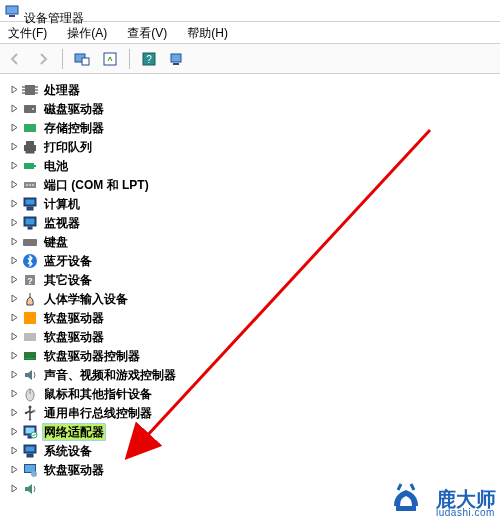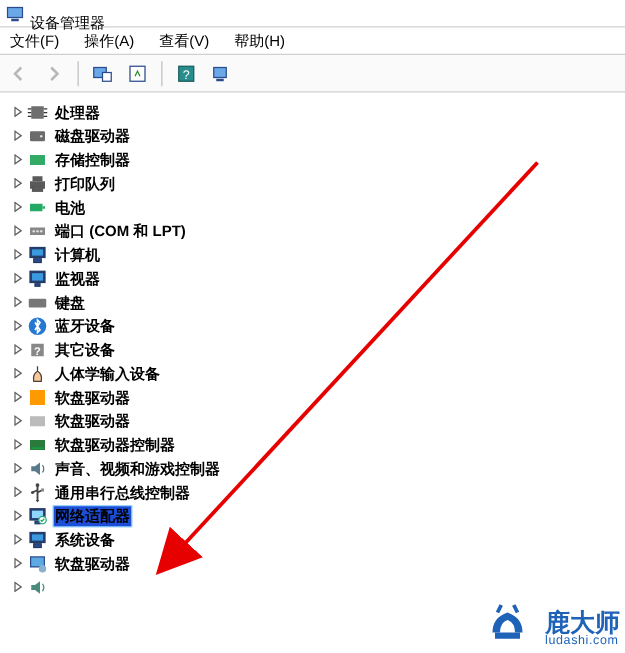--- a/index.html
+++ b/index.html
@@ -99,21 +99,21 @@
     width: 16px; height: 16px;
     margin-right: 4px;
     display: inline-flex;
     align-items: center; justify-content: center;
   }
   .tree-row .node-label {
     padding: 0 2px;
     line-height: 16px;
   }
   .tree-row.selected .node-label {
-    background: #1d4ed8;
+    background: #bef264;
     border: 1px solid #99d1ff;
     border-radius: 1px;
     padding: 0 1px;
   }
 
   
   .ico-mon rect { fill:#2a4b8d; stroke:#233a66; }
   .ico-mon .screen { fill:#3b9adf; }
   .ico-net .screen { fill:#8fd6ff; }
   .ico-chip rect { fill:#6e6e6e; }
@@ -466,20 +466,34 @@
       </span>
       <span class="node-label">声音、视频和游戏控制器</span>
     </div>
     <div class="tree-row">
       <span class="expander">
         <svg width="9" height="9">
           <path d="M2 1 L7 4.5 L2 8 Z" fill="none" stroke="#606060"></path>
         </svg>
       </span>
       <span class="node-icon">
+        <svg class="ico-mouse" width="16" height="16">
+          <ellipse cx="8" cy="9" rx="4" ry="6" stroke-width="1"></ellipse>
+          <line x1="8" y1="3" x2="8" y2="8" stroke="#888"></line>
+        </svg>
+      </span>
+      <span class="node-label">鼠标和其他指针设备</span>
+    </div>
+    <div class="tree-row">
+      <span class="expander">
+        <svg width="9" height="9">
+          <path d="M2 1 L7 4.5 L2 8 Z" fill="none" stroke="#606060"></path>
+        </svg>
+      </span>
+      <span class="node-icon">
         <svg class="ico-usb" width="16" height="16">
           <path d="M8 2 L8 14 M8 6 L4 8 M8 8 L12 6" stroke="#444" fill="none" stroke-width="1.5"></path>
           <circle cx="8" cy="2" r="1.5" fill="#444"></circle>
           <circle cx="4" cy="8" r="1.2" fill="#444"></circle>
           <rect x="10.8" y="4.8" width="2.4" height="2.4" fill="#444"></rect>
           <path d="M6.5 14 L9.5 14 L8 16 Z" fill="#444"></path>
         </svg>
       </span>
       <span class="node-label">通用串行总线控制器</span>
     </div>

